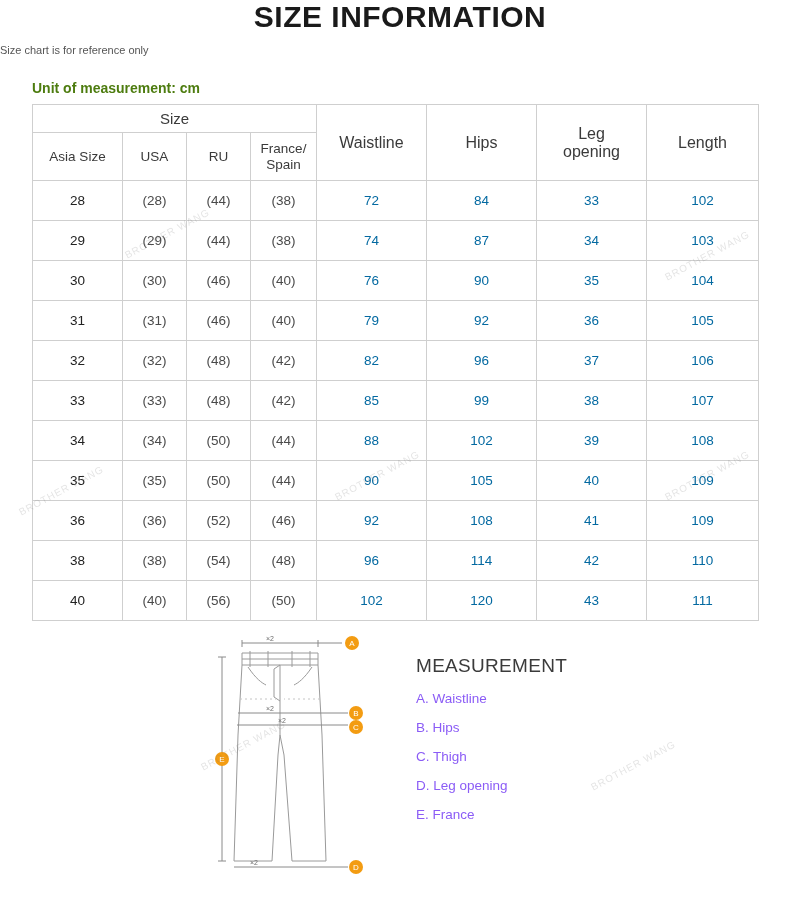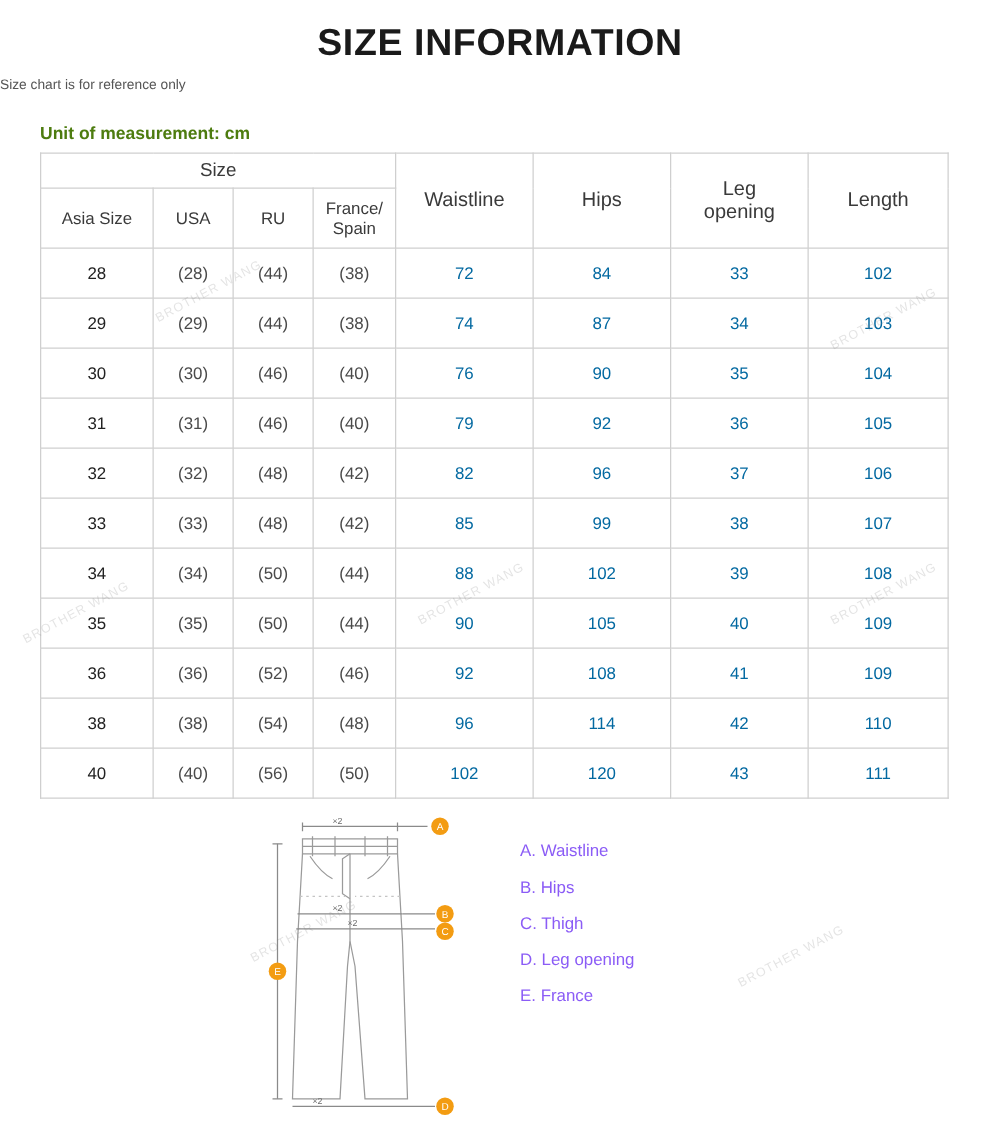--- a/index.html
+++ b/index.html
@@ -12,21 +12,20 @@
     overflow: hidden;
   }
   .page { position: relative; width: 800px; height: 910px; }
 
   .title {
     text-align: center;
     font-size: 30px;
     font-weight: bold;
     letter-spacing: 0.5px;
     color: #1a1a1a;
-    padding-top: 18px;
   }
   .subtitle {
     text-align: left;
     font-size: 11px;
     color: #555;
     margin-top: 10px;
   }
   .unit {
     margin: 24px 0 8px 32px;
     font-size: 14px;
@@ -335,20 +334,21 @@
           <circle cx="156" cy="232" r="7" fill="#f39c12"></circle>
           <text x="156" y="235" text-anchor="middle" font-size="8" fill="#fff" font-family="Liberation Sans, sans-serif">D</text>
 
           <circle cx="22" cy="124" r="7" fill="#f39c12"></circle>
           <text x="22" y="127" text-anchor="middle" font-size="8" fill="#fff" font-family="Liberation Sans, sans-serif">E</text>
         </g>
       </svg>
     </div>
 
     <div class="meas">
+      <h3>MEASUREMENT</h3>
       <ul>
         <li>A. Waistline</li>
         <li>B. Hips</li>
         <li>C. Thigh</li>
         <li>D. Leg opening</li>
         <li>E. France</li>
       </ul>
     </div>
   </div>
 

